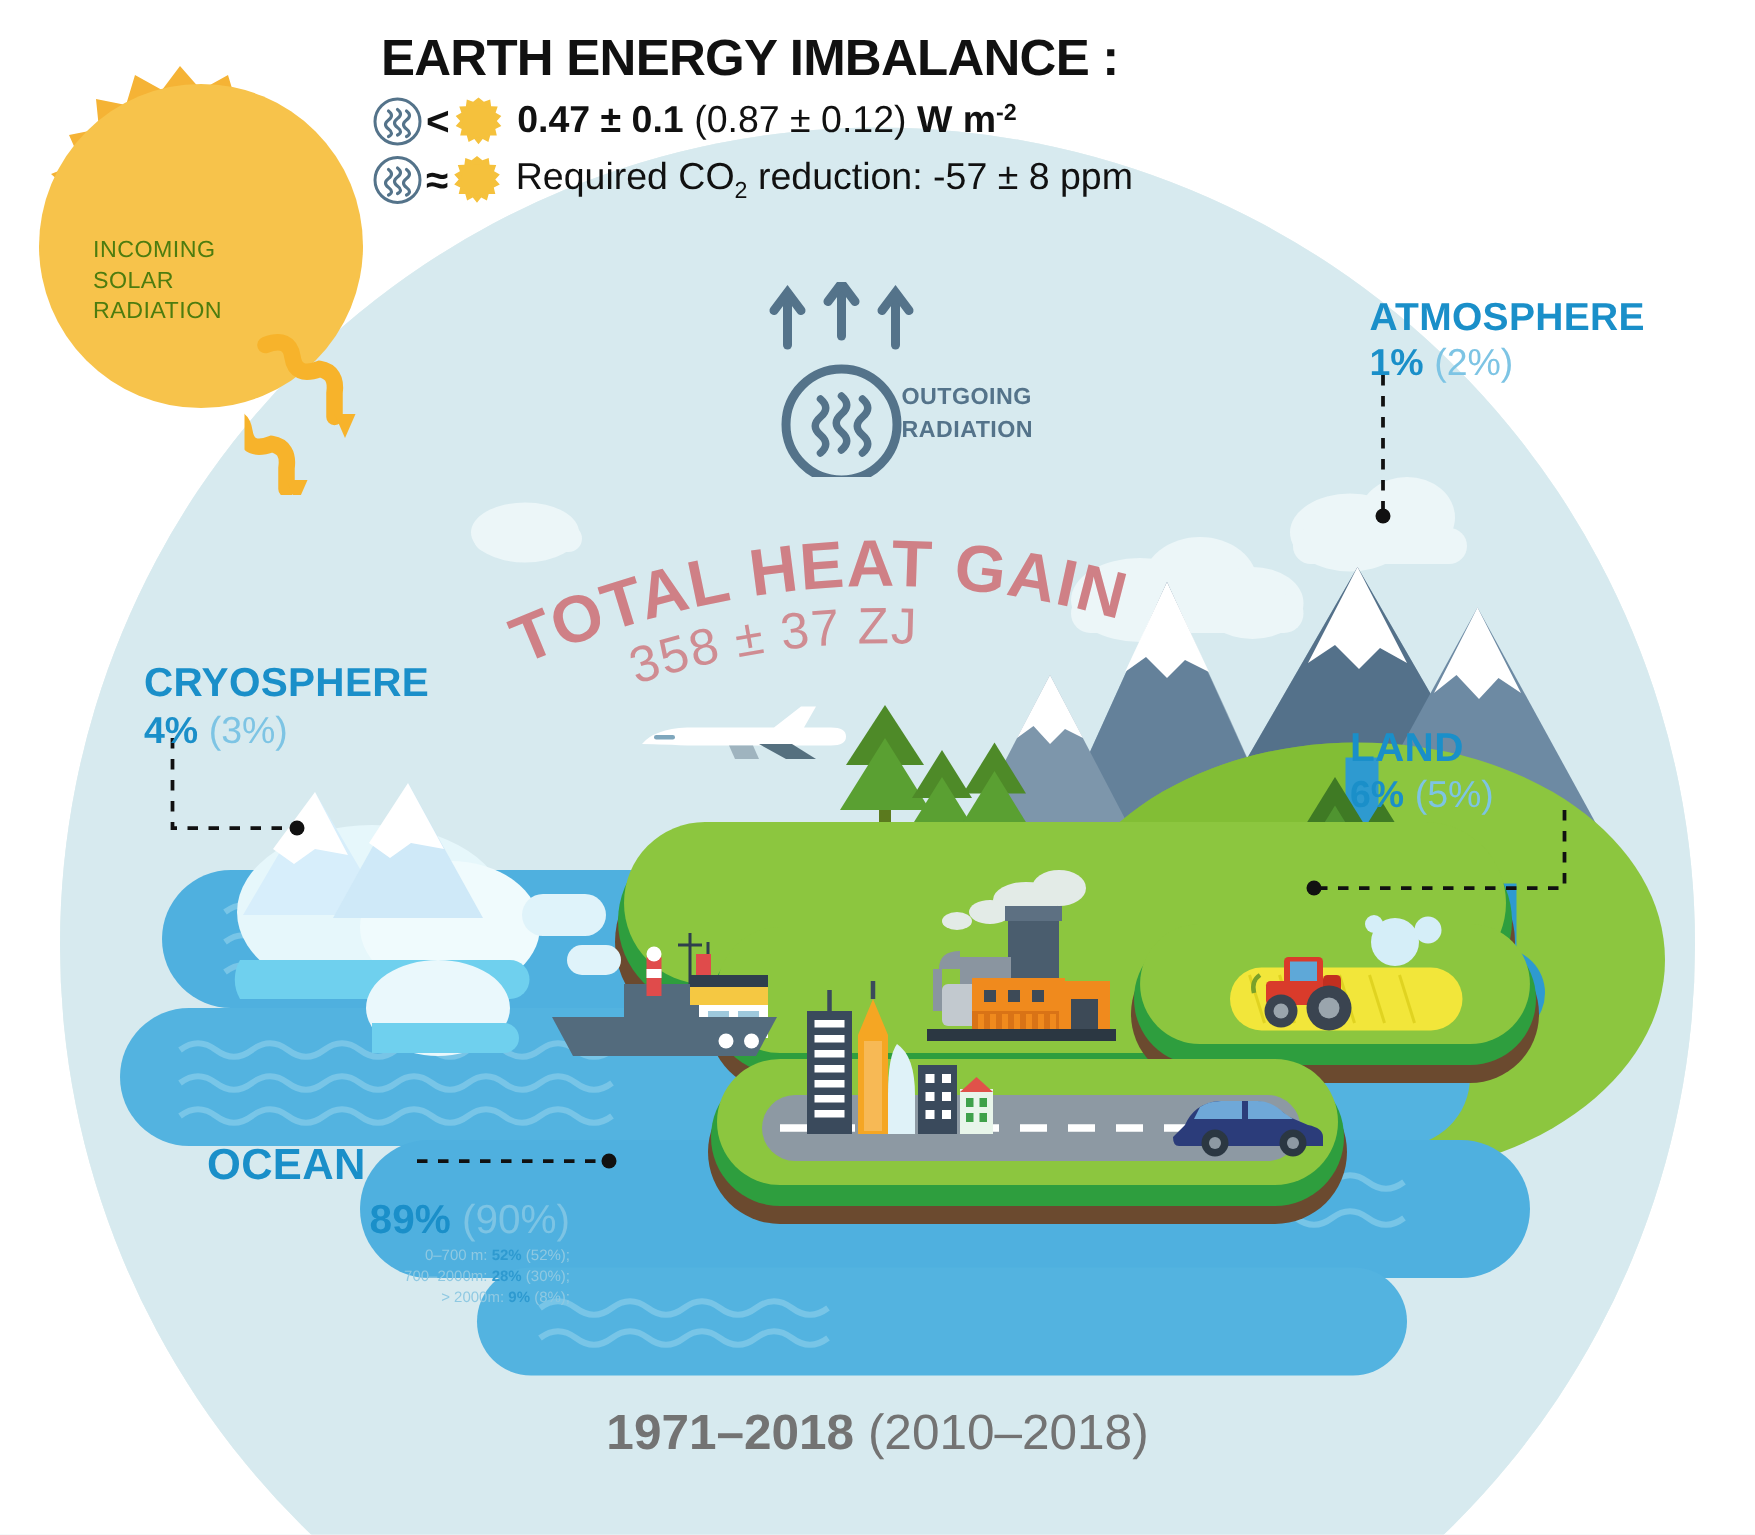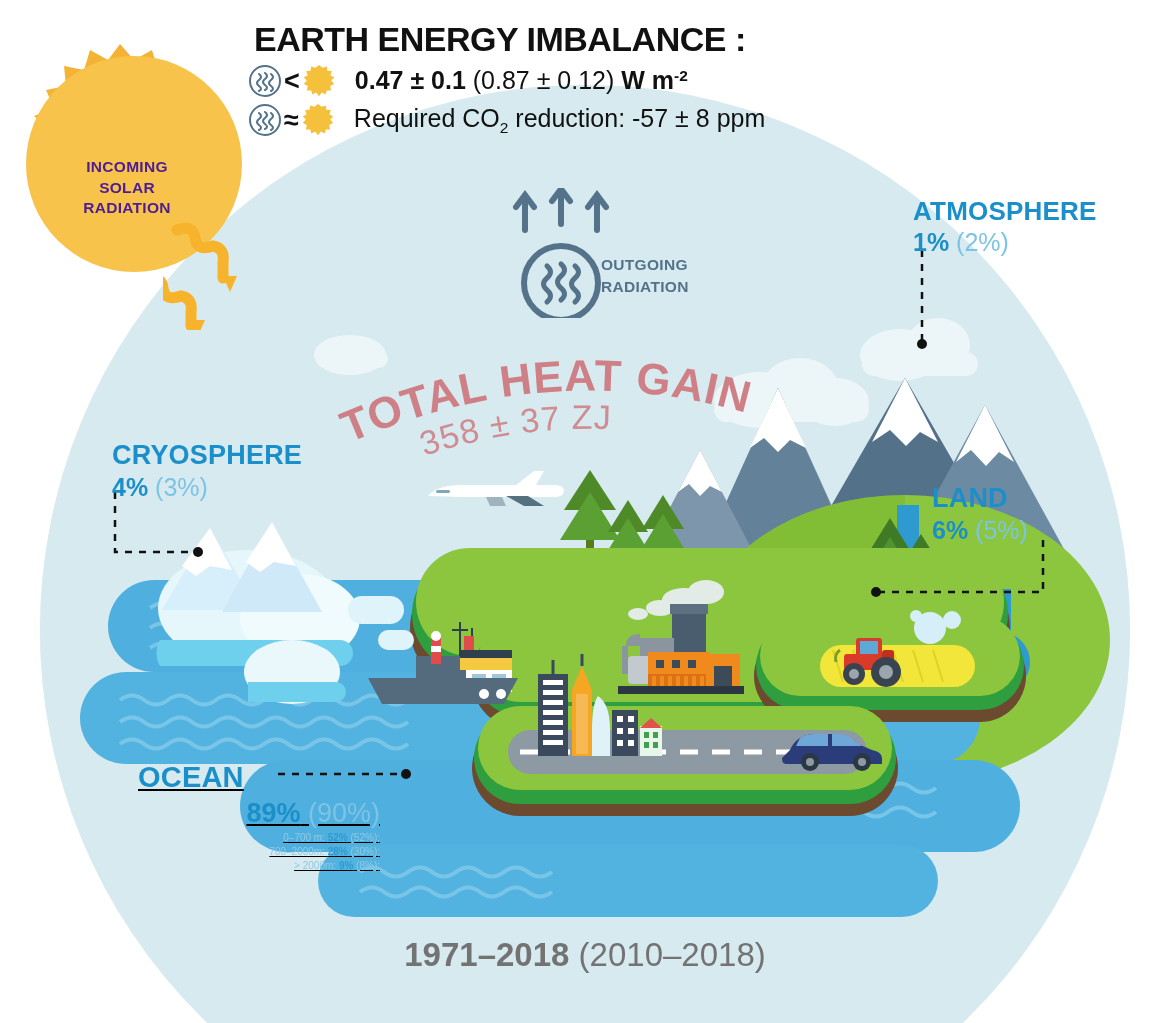--- a/index.html
+++ b/index.html
@@ -8,53 +8,53 @@
 
   #stage{position:absolute;left:0;top:0;width:1170px;height:1023px;}
 
   .abs{position:absolute;}
 
   
   #header{position:absolute;left:248px;top:20px;width:760px;}
   #title{font-size:34px;font-weight:bold;letter-spacing:-0.5px;color:#111;
          margin-left:6px;white-space:nowrap;}
   .hline{display:flex;align-items:center;margin-top:5px;}
-  .hline .txt{font-size:25px;color:#111;white-space:nowrap;margin-left:19px;}
+  .hline .txt{font-size:25px;color:#111;white-space:nowrap;margin-left:9px;}
   .hline .txt b{font-weight:bold;}
   .rad-ico{width:34px;height:34px;flex:0 0 34px;}
   .cmp{font-size:27px;font-weight:bold;color:#111;margin:0 2px 0 2px;line-height:1;}
   .sun-sm{width:34px;height:34px;flex:0 0 34px;}
   sup{font-size:0.62em;vertical-align:super;}
   sub{font-size:0.62em;vertical-align:sub;}
 
   
   #sunwrap{position:absolute;left:8px;top:42px;width:235px;height:260px;}
   #sunlabel{position:absolute;left:54px;top:115px;width:130px;
-            font-size:15.5px;font-weight:bold;color:#4c1d95;
-            line-height:1.33;letter-spacing:0.3px;text-align:center;}
+            font-size:15.5px;font-weight:normal;color:#4d7c0f;
+            line-height:1.33;letter-spacing:0.3px;}
 
   
   .lab-name{font-weight:bold;letter-spacing:0.2px;color:#1a8fc9;line-height:1;}
   .lab-val{line-height:1;margin-top:6px;}
   .lab-val .b{font-weight:bold;color:#1a8fc9;}
   .lab-val .l{color:#7dc4e4;}
 
   #lab-atmos{position:absolute;left:913px;top:198px;text-align:left;}
   #lab-atmos .lab-name{font-size:26px;}
   #lab-atmos .lab-val{font-size:25px;}
 
-  #lab-cryo{position:absolute;left:112px;top:442px;text-align:left;}
+  #lab-cryo{position:absolute;left:96px;top:442px;text-align:left;}
   #lab-cryo .lab-name{font-size:27px;}
   #lab-cryo .lab-val{font-size:25px;}
 
-  #lab-land{position:absolute;left:932px;top:485px;text-align:left;}
+  #lab-land{position:absolute;left:900px;top:485px;text-align:left;}
   #lab-land .lab-name{font-size:27px;}
   #lab-land .lab-val{font-size:25px;}
 
-  #lab-ocean{position:absolute;left:40px;top:763px;width:340px;text-align:right;text-decoration:underline;}
+  #lab-ocean{position:absolute;left:40px;top:763px;width:340px;text-align:right;}
   #lab-ocean .lab-name{font-size:29px;text-align:left;padding-left:98px;}
   #lab-ocean .lab-val{font-size:27px;margin-top:8px;}
   #lab-ocean .sub{font-size:10px;color:#8fc9e2;line-height:1.42;margin-top:4px;}
   #lab-ocean .sub b{color:#2e9ad0;font-weight:bold;}
 
   
   #outgo{position:absolute;left:505px;top:188px;width:270px;height:135px;}
   #outgo-label{position:absolute;left:96px;top:66px;font-size:15.5px;
                font-weight:bold;color:#54738a;line-height:1.42;letter-spacing:0.3px;}
 

